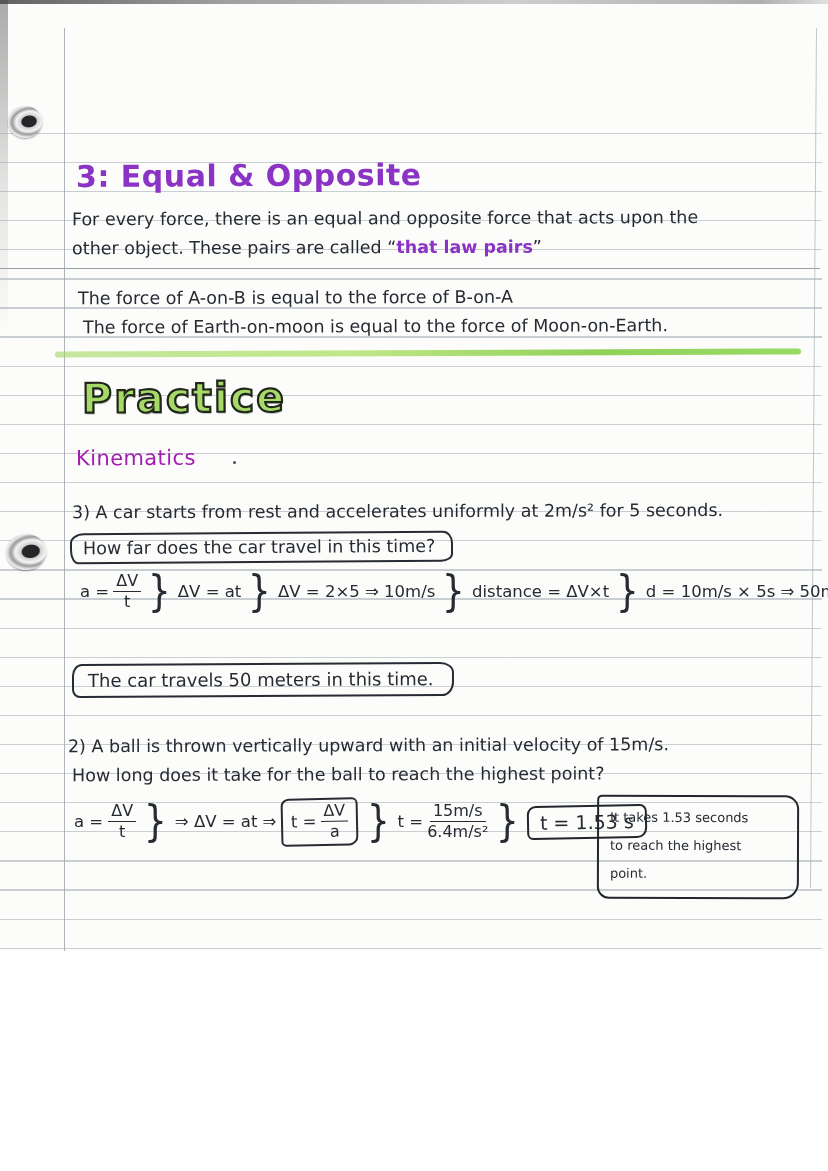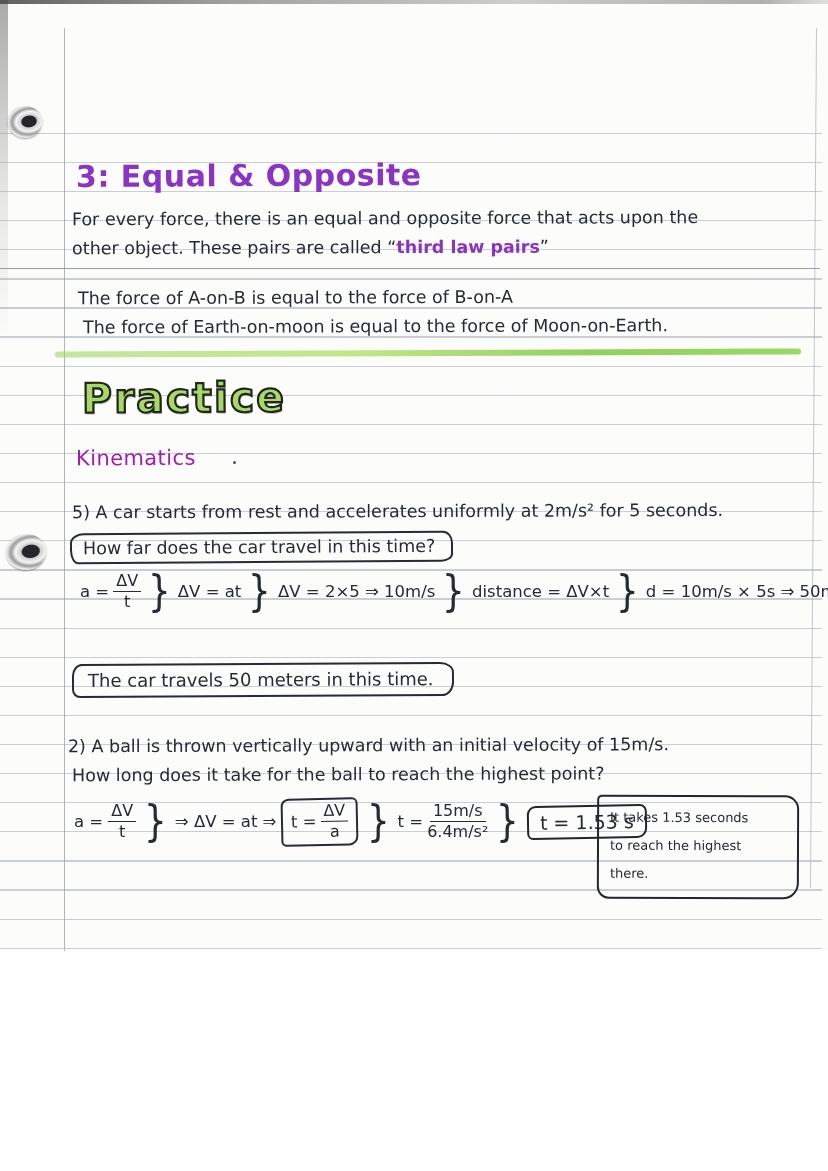--- a/index.html
+++ b/index.html
@@ -86,35 +86,35 @@
   <div class="bottom-shadow"></div>
 
   <div class="ring ring1"></div>
   <div class="ring ring2"></div>
   <div class="ring ring3"></div>
 
   <h1 class="title">3: Equal &amp; Opposite</h1>
 
   <div class="intro">
     <div>For every force, there is an equal and opposite force that acts upon the</div>
-    <div><span>other object. These pairs are called “</span><span class="purple">third law pairs</span><span>”</span></div>
+    <div><span>other object. These pairs are called “</span><span class="purple">that law pairs</span><span>”</span></div>
   </div>
 
   <div class="pairs">
     <div>The force of A-on-B is equal to the force of B-on-A</div>
     <div class="indent">The force of Earth-on-moon is equal to the force of Moon-on-Earth.</div>
   </div>
 
   <div class="green-divider"></div>
 
   <div class="practice">Practice</div>
   <div class="kinematics">Kinematics</div>
   <div class="pen-dot"></div>
 
-  <div class="p1-statement"><span>5) A </span><span class="ul">car starts from rest</span><span> and accelerates uniformly at 2m/s² for 5 seconds.</span></div>
+  <div class="p1-statement"><span>3) A </span><span class="ul">car starts from rest</span><span> and accelerates uniformly at 2m/s² for 5 seconds.</span></div>
 
   <div class="qbox hbox">How far does the car travel in this time?</div>
 
   <div class="eq eq1">
     <span>a =</span>
     <span class="frac">
         <span class="num">ΔV</span>
         <span class="den">t</span>
       </span>
     <span class="brace">}</span>
@@ -157,21 +157,21 @@
           <span class="den">6.4m/s²</span>
         </span>
       </span>
     <span class="brace">}</span>
     <span class="rbox">t = 1.53 s</span>
   </div>
 
   <div class="abox2">
     <div>It takes 1.53 seconds</div>
     <div>to reach the highest</div>
-    <div>there.</div>
+    <div>point.</div>
   </div>
 
   <div class="watermark">
     <div class="cs-badge">
         <span>CS</span>
         <div class="cs-accent"></div>
       </div>
     <div class="cs-label">CamScanner</div>
   </div>
 </div>

